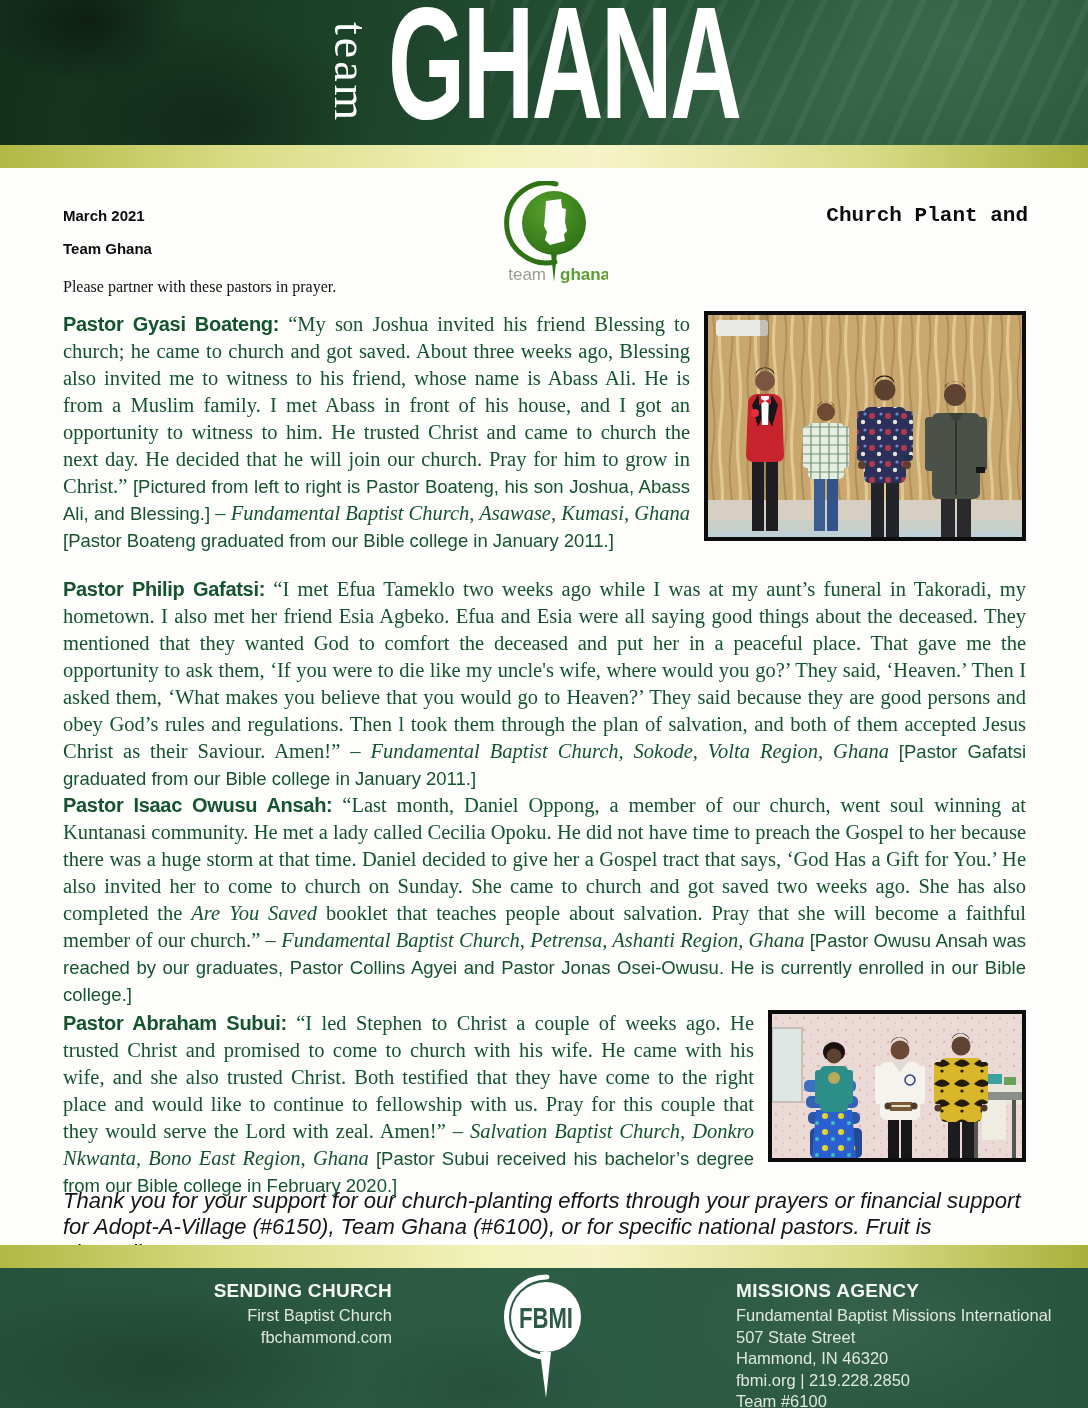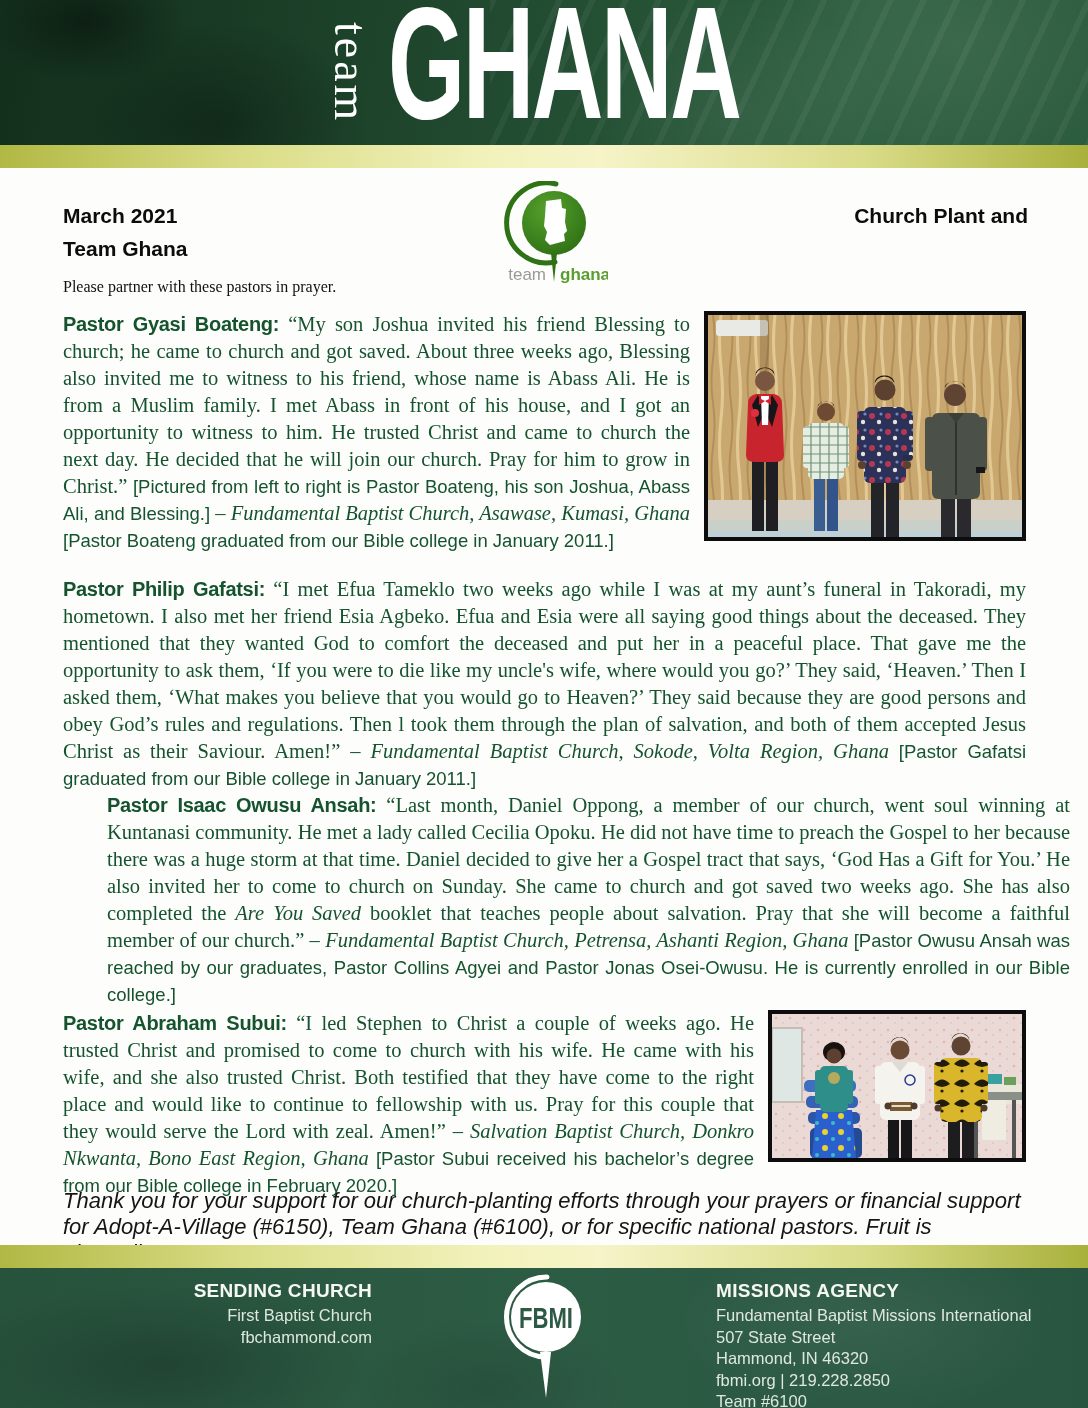--- a/index.html
+++ b/index.html
@@ -23,23 +23,23 @@
       font-family:"Liberation Sans",sans-serif;font-weight:bold;font-size:160px;
       letter-spacing:-4px;color:#fff;transform:scaleX(0.62);transform-origin:left top;
       line-height:1;white-space:nowrap;}
 
   .accent-bar{position:absolute;left:0;width:1088px;height:23px;
       background:linear-gradient(90deg,#b2b844 0%,#d9dc85 22%,#f2f2bc 45%,#f6f4c8 55%,#d8db86 80%,#a9b13c 100%);}
   .bar-top{top:145px;} .bar-bottom{top:1245px;}
 
   
   .mast-left{position:absolute;left:63px;top:199px;font-family:"Liberation Sans",sans-serif;
-      font-weight:bold;font-size:21px;line-height:33px;color:#0c0c0c;}
+      font-weight:bold;font-size:15px;line-height:33px;color:#0c0c0c;}
   .mast-right{position:absolute;right:60px;top:199px;text-align:right;
-      font-family:Liberation Sans, sans-serif;font-weight:bold;font-size:21px;line-height:33px;color:#0c0c0c;}
+      font-family:Liberation Mono, monospace;font-weight:bold;font-size:21px;line-height:33px;color:#0c0c0c;}
   .tg-logo{position:absolute;left:496px;top:181px;width:112px;height:104px;}
 
   .intro{position:absolute;left:63px;top:278px;font-size:16px;}
 
   
   .para{position:absolute;left:63px;width:963px;text-align:justify;
       font-size:20.5px;line-height:27px;color:#14532d;}
   .bname{font-family:"Liberation Sans",sans-serif;font-weight:bold;font-size:20px;letter-spacing:-0.3px;}
   .note{font-family:"Liberation Sans",sans-serif;font-size:18.5px;}
   .church{font-style:italic;}
@@ -51,21 +51,21 @@
   .closing{position:absolute;left:63px;top:1188px;width:965px;
       font-family:"Liberation Sans",sans-serif;font-style:italic;font-size:22px;line-height:26px;color:#151515;}
 
   
   .footer{position:absolute;left:0;top:1268px;width:1088px;height:140px;color:#eef2ed;
     background:
       radial-gradient(300px 120px at 15% 70%, rgba(0,0,0,.20), transparent 70%),
       radial-gradient(280px 130px at 80% 40%, rgba(255,255,255,.06), transparent 70%),
       radial-gradient(200px 100px at 45% 85%, rgba(0,0,0,.12), transparent 70%),
       linear-gradient(90deg,#27523c,#2d5c45 50%,#285540);}
-  .f-col{position:absolute;top:12px;font-family:"Liberation Sans",sans-serif;}
+  .f-col{position:absolute;top:12px;font-family:"Liberation Sans",sans-serif;padding-left:20px;}
   .f-sending{left:0;width:372px;text-align:right;}
   .f-agency{left:716px;text-align:left;}
   .f-head{font-weight:bold;font-size:19px;letter-spacing:.3px;margin-bottom:3px;color:#f4f7f2;}
   .f-line{font-size:16.5px;line-height:21.5px;color:#dfe7de;}
   .fbmi-logo{position:absolute;left:490px;top:4px;width:104px;height:130px;}
 </style>
 </head>
 <body>
 
 <div class="page">
@@ -182,21 +182,21 @@
   </div>
 
   <div class="para" style="top:576px;">
     <span class="bname">Pastor Philip Gafatsi:</span>
     <span>“I met Efua Tameklo two weeks ago while I was at my aunt’s funeral in Takoradi, my hometown. I also met her friend Esia Agbeko. Efua and Esia were all saying good things about the deceased. They mentioned that they wanted God to comfort the deceased and put her in a peaceful place. That gave me the opportunity to ask them, ‘If you were to die like my uncle's wife, where would you go?’ They said, ‘Heaven.’ Then I asked them, ‘What makes you believe that you would go to Heaven?’ They said because they are good persons and obey God’s rules and regulations. Then l took them through the plan of salvation, and both of them accepted Jesus Christ as their Saviour. Amen!”</span>
     <span>–</span>
     <span class="church">Fundamental Baptist Church, Sokode, Volta Region, Ghana</span>
     <span class="note">[Pastor Gafatsi graduated from our Bible college in January 2011.]</span>
   </div>
 
-  <div class="para" style="top:792px;margin-left:44px;">
+  <div class="para" style="top:792px;">
     <span class="bname">Pastor Isaac Owusu Ansah:</span>
     <span>“Last month, Daniel Oppong, a member of our church, went soul winning at Kuntanasi community. He met a lady called Cecilia Opoku. He did not have time to preach the Gospel to her because there was a huge storm at that time. Daniel decided to give her a Gospel tract that says, ‘God Has a Gift for You.’ He also invited her to come to church on Sunday. She came to church and got saved two weeks ago. She has also completed the</span>
     <span class="church">Are You Saved</span>
     <span>booklet that teaches people about salvation. Pray that she will become a faithful member of our church.”</span>
     <span>–</span>
     <span class="church">Fundamental Baptist Church, Petrensa, Ashanti Region, Ghana</span>
     <span class="note">[Pastor Owusu Ansah was reached by our graduates, Pastor Collins Agyei and Pastor Jonas Osei-Owusu. He is currently enrolled in our Bible college.]</span>
   </div>
 
   <div class="para" style="top:1010px;">

